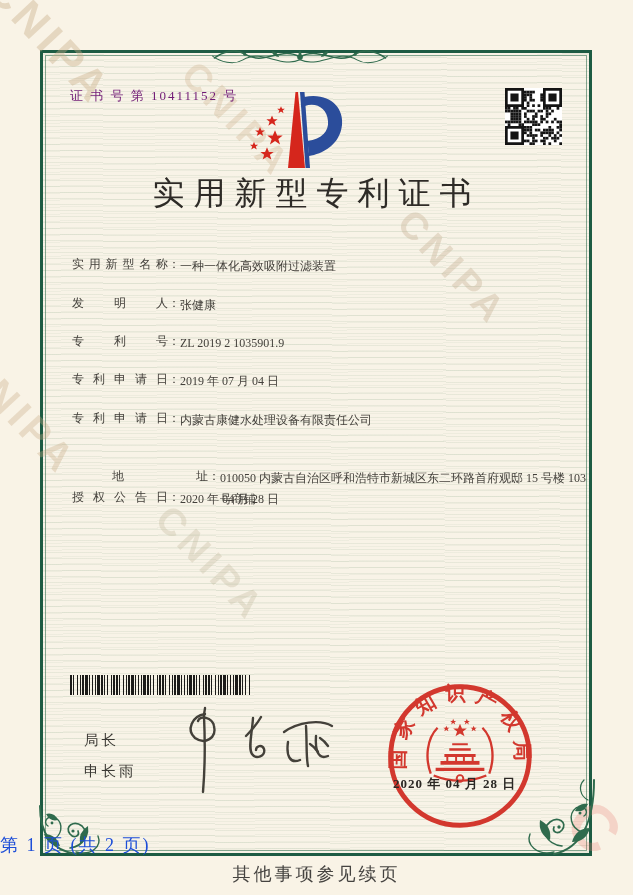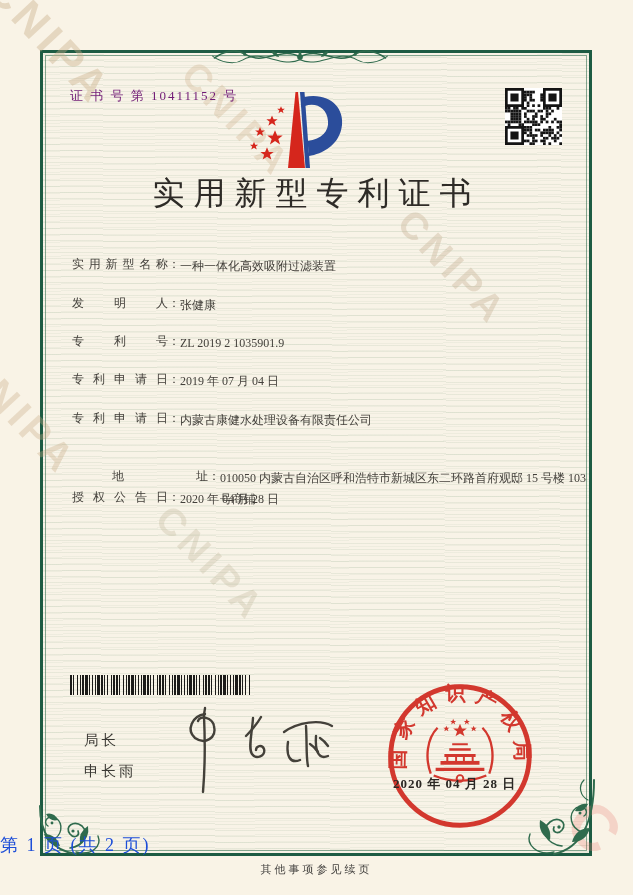--- a/index.html
+++ b/index.html
@@ -41,21 +41,21 @@
   .grant-no-group .f-label{width:86px;}
   .body-text{left:70px;top:519px;width:468px;font-size:13.5px;line-height:26px;
              color:#4e4b45;text-align:justify;}
   .body-text p{margin:0;text-indent:2em;}
   .director{font-family:Liberation Mono, monospace;
             font-size:14.5px;color:#3a3833;letter-spacing:3px;}
   .seal-date{left:393px;top:775px;width:140px;font-size:13px;color:#2b2824;
              letter-spacing:1px;font-weight:600;}
   .page-info{left:0;right:0;top:833px;text-align:left;font-size:18px;
              letter-spacing:2px;color:#1d4ed8;}
-  .footer-note{left:0;right:0;top:862px;text-align:center;font-size:11px;
+  .footer-note{left:0;right:0;top:862px;text-align:center;font-size:18px;
                letter-spacing:3px;color:#454340;}
   svg{display:block;}
 </style>
 </head>
 <body>
 
 <div class="abs frame">
   <div class="frame-inner"></div>
 </div>
 

